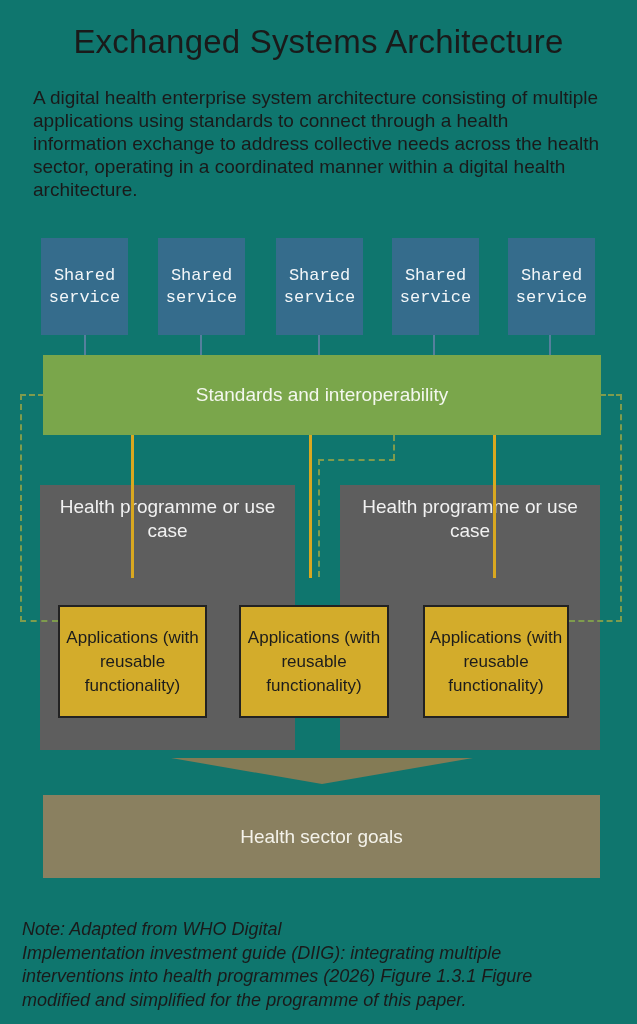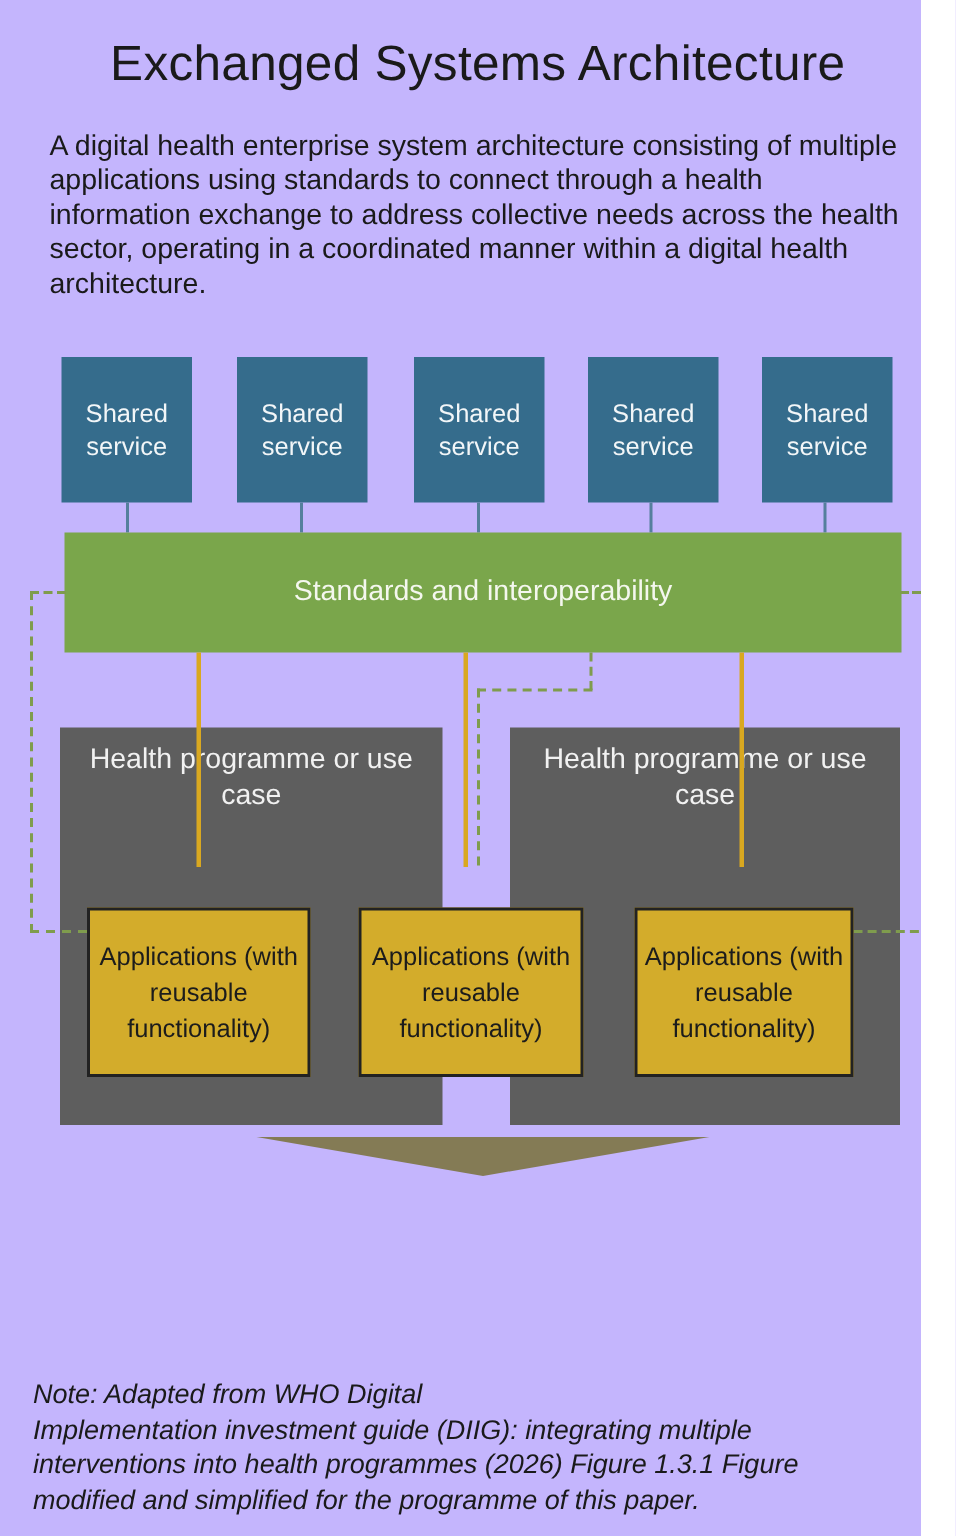--- a/index.html
+++ b/index.html
@@ -1,34 +1,33 @@
 <!DOCTYPE html>
 <html style="--blue: #356C8C; --blue-line: #557F9D; --green: #7AA64B; --gold: #D9A820; --yellow: #D3AC2B; --gray: #5E5E5E; --khaki: #8A8060; --arrow: #847B55; --dash: #7F9C4D; --text-dark: #1A1A1A;"><head>
 <meta charset="utf-8">
 <style>
   html,body{margin:0;padding:0;background:#ffffff;}
   .canvas{
-    position:relative;width:566px;height:1024px;background:#c4b5fd;
+    position:relative;width:637px;height:1024px;background:#0f766e;
     font-family:"Liberation Sans", sans-serif;color:var(--text-dark,#1a1a1a);
     overflow:hidden;
-    padding-left:48px;
   }
   .abs{position:absolute;box-sizing:border-box;}
   .page-title{
     left:0;top:22px;width:637px;text-align:center;
     font-size:33px;line-height:40px;font-weight:400;letter-spacing:0.2px;
   }
   .page-desc{
     left:33px;top:86px;width:571px;text-align:left;
     font-size:19px;line-height:23px;font-weight:400;
   }
   .service-box{
     top:238px;width:87px;height:97px;background:var(--blue);
     color:#f2f6f8;font-size:17px;line-height:22px;text-align:center;
-    display:flex;align-items:center;justify-content:center;
+    display:flex;align-items:center;justify-content:center;font-family:Liberation Mono, monospace;
   }
   .svc-line{top:335px;width:2px;height:20px;background:var(--blue-line);}
   .standards-bar{
     left:43px;top:355px;width:558px;height:80px;background:var(--green);
     color:#f4f7ee;font-size:19px;display:flex;align-items:center;justify-content:center;
     text-align:right;
   }
   .gold-line{top:435px;width:3px;height:143px;background:var(--gold);z-index:3;}
   .dash-h{border-top:2px dashed var(--dash);height:0;z-index:2;}
   .dash-v{border-left:2px dashed var(--dash);width:0;z-index:2;}
@@ -94,20 +93,21 @@
 
   <div class="abs programme-box" style="left:40px;width:255px;">Health programme or use case</div>
   <div class="abs programme-box" style="left:340px;width:260px;">Health programme or use case</div>
 
   <div class="abs app-box" style="left:58px;width:149px;">Applications (with reusable functionality)</div>
   <div class="abs app-box" style="left:239px;width:150px;">Applications (with reusable functionality)</div>
   <div class="abs app-box" style="left:423px;width:146px;">Applications (with reusable functionality)</div>
 
   <div class="abs merge-arrow"></div>
 
+  <div class="abs goals-bar">Health sector goals</div>
 
   <div class="abs note">
     <div>Note: Adapted from WHO Digital</div>
     <div>Implementation investment guide (DIIG): integrating multiple</div>
     <div>interventions into health programmes (2026) Figure 1.3.1 Figure</div>
     <div>modified and simplified for the programme of this paper.</div>
   </div>
 
 </div>
 

